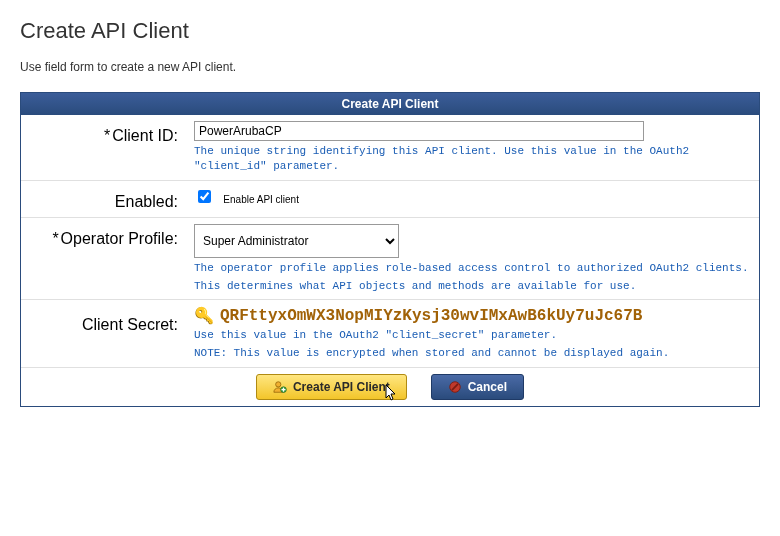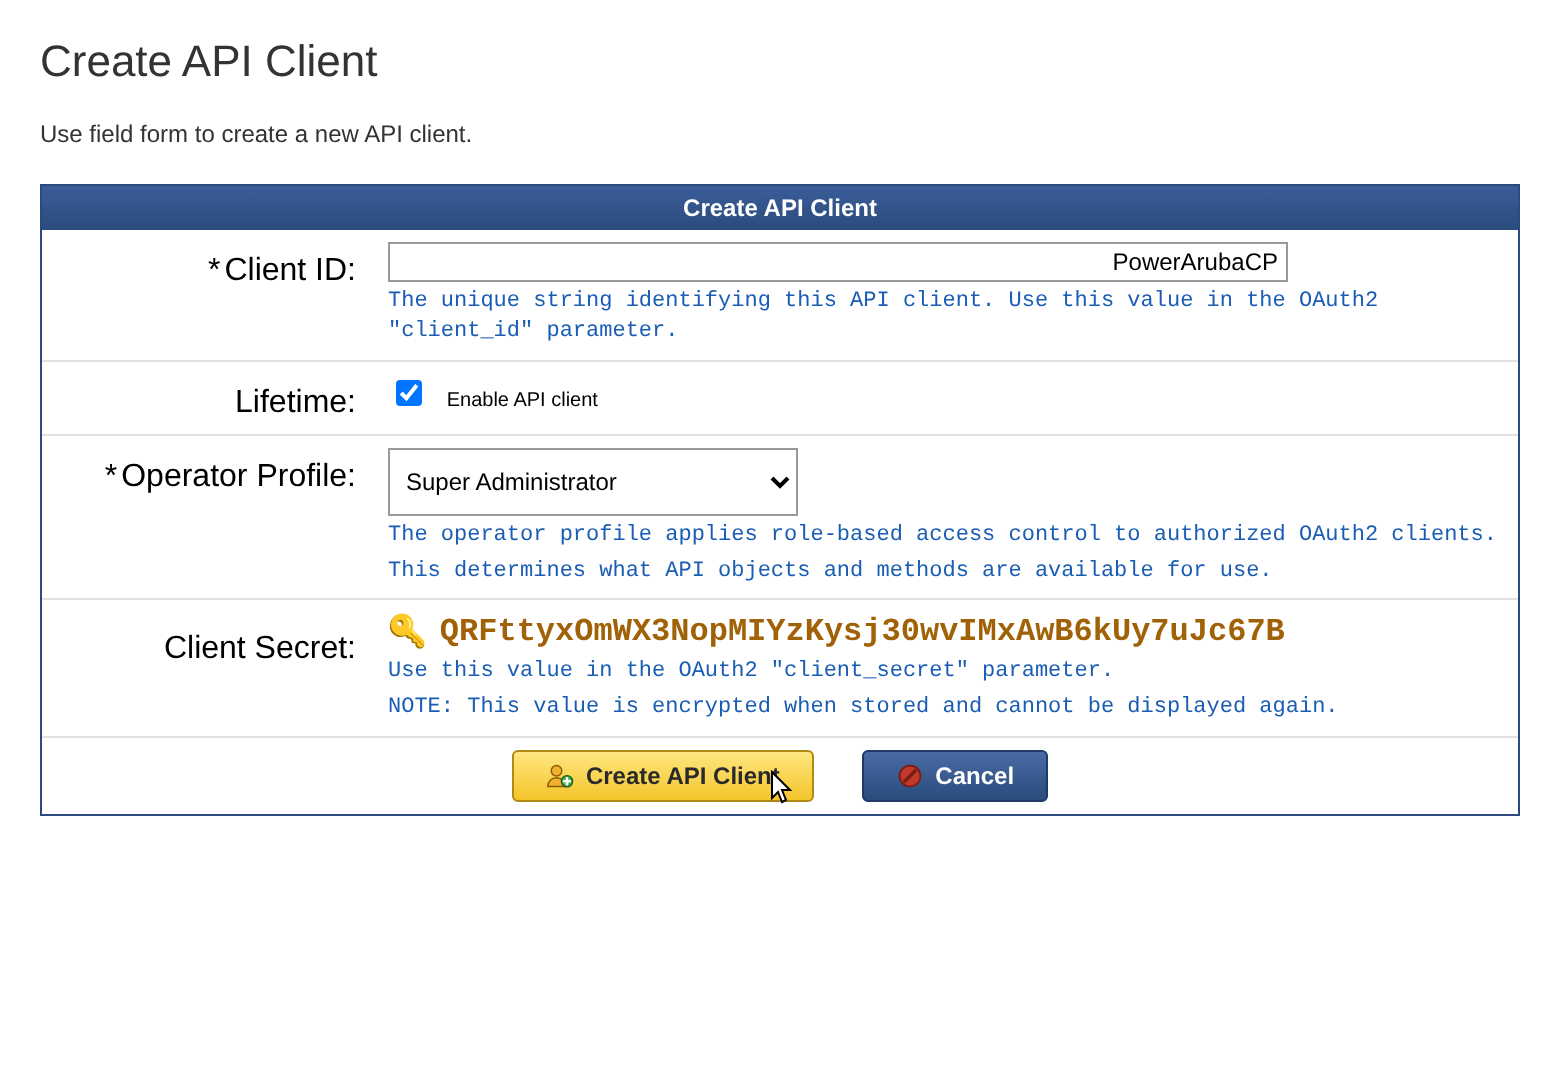--- a/index.html
+++ b/index.html
@@ -54,21 +54,21 @@
     line-height: 1.35;
     font-family: Liberation Mono, monospace;
   }
   input[type="text"], textarea, select {
     font-family: inherit;
     font-size: 12px;
     padding: 2px 4px;
     border: 1px solid #999;
     background: #fff;
   }
-  input[type="text"].wide { width: 450px; text-align: right; }
+  input[type="text"].wide { width: 450px; }
   textarea.wide { width: 450px; height: 36px; resize: both; }
   select { height: 34px; }
   .num-input {
     width: 65px;
     height: 22px;
   }
   .secret-line {
     display: flex;
     align-items: center;
     gap: 6px;
@@ -136,21 +136,21 @@
         <span class="req-star">*</span><span>Client ID:</span>
       </td>
       <td>
         <input type="text" class="wide" value="PowerArubaCP" style="">
         <div class="hint">The unique string identifying this API client. Use this value in the OAuth2 "client_id" parameter.</div>
       </td>
     </tr>
 
 
     <tr>
-      <td class="label-cell">Lifetime:</td>
+      <td class="label-cell">Enabled:</td>
       <td class="check-row">
         <input type="checkbox" checked="" style="">
         <label>Enable API client</label>
       </td>
     </tr>
 
     <tr>
       <td class="label-cell">
         <span class="req-star">*</span><span>Operator Profile:</span>
       </td>

